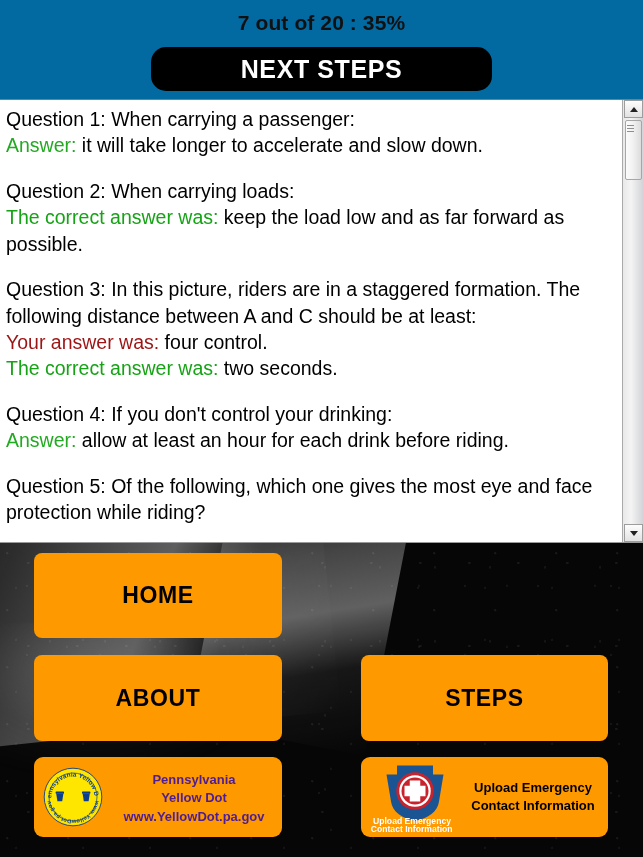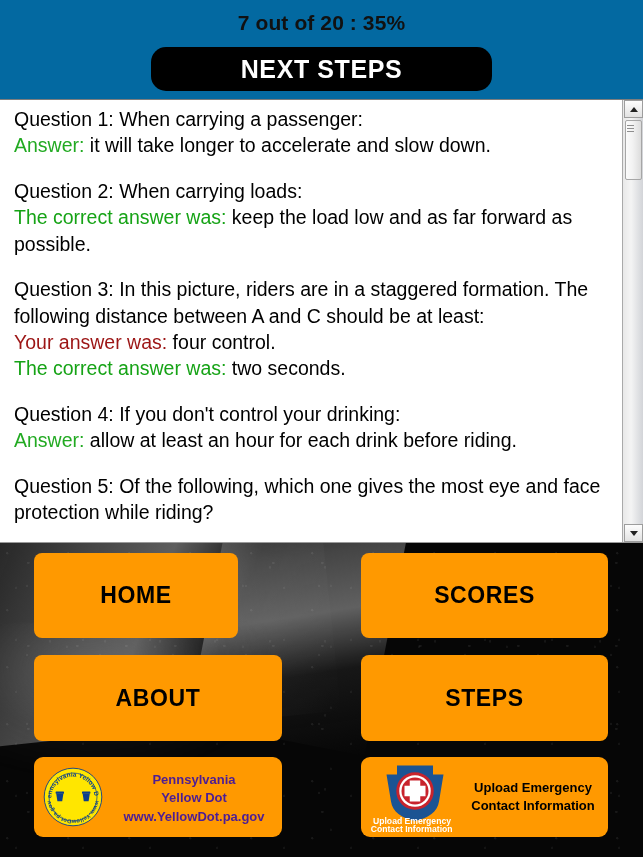--- a/index.html
+++ b/index.html
@@ -77,21 +77,20 @@
     position: absolute;
     left: 0; top: 0;
     width: 622px;
     height: 442px;
     padding: 6px 8px 0 6px;
     box-sizing: border-box;
     overflow: hidden;
     font-size: 19.5px;
     line-height: 1.355;
     color: #000000;
-    margin-left: 8px;
   }
   .qblock { margin: 0 0 19px 0; }
   .qline { margin: 0; }
   .lbl-answer { color: #22aa22; }
   .lbl-your { color: #9c1515; }
   .lbl-correct { color: #16a316; }
 
   
   #scrollbar {
     position: absolute;
@@ -201,21 +200,21 @@
     color: #000000;
     font-size: 23px;
     font-weight: bold;
     letter-spacing: 0.6px;
     display: flex;
     align-items: center;
     justify-content: center;
     cursor: pointer;
     box-sizing: border-box;
   }
-  #btn-home   { left: 34px;  top: 10px;  width: 204px; height: 85px; }
+  #btn-home   { left: 34px;  top: 10px;  width: 248px; height: 85px; }
   #btn-scores { left: 361px; top: 10px;  width: 247px; height: 85px; }
   #btn-about  { left: 34px;  top: 112px; width: 248px; height: 86px; }
   #btn-share  { left: 361px; top: 112px; width: 247px; height: 86px; }
 
   
   .banner {
     position: absolute;
     background: #ff9900;
     border-radius: 9px;
     cursor: pointer;
@@ -318,23 +317,20 @@
   </div>
 
   <div id="footer">
     <div id="tex-a"></div>
     <div id="tex-b"></div>
     <div id="tex-c"></div>
     <div id="tex-d"></div>
 
     <div class="nav-button" id="btn-home">
       <span>HOME</span>
-    </div>
-    <div class="nav-button" id="btn-scores">
-      <span>SCORES</span>
     </div>
     <div class="nav-button" id="btn-about">
       <span>ABOUT</span>
     </div>
     <div class="nav-button" id="btn-share">
       <span>STEPS</span>
     </div>
 
     <div class="banner" id="banner-yellowdot">
       <svg id="yd-badge" viewBox="0 0 100 100">

